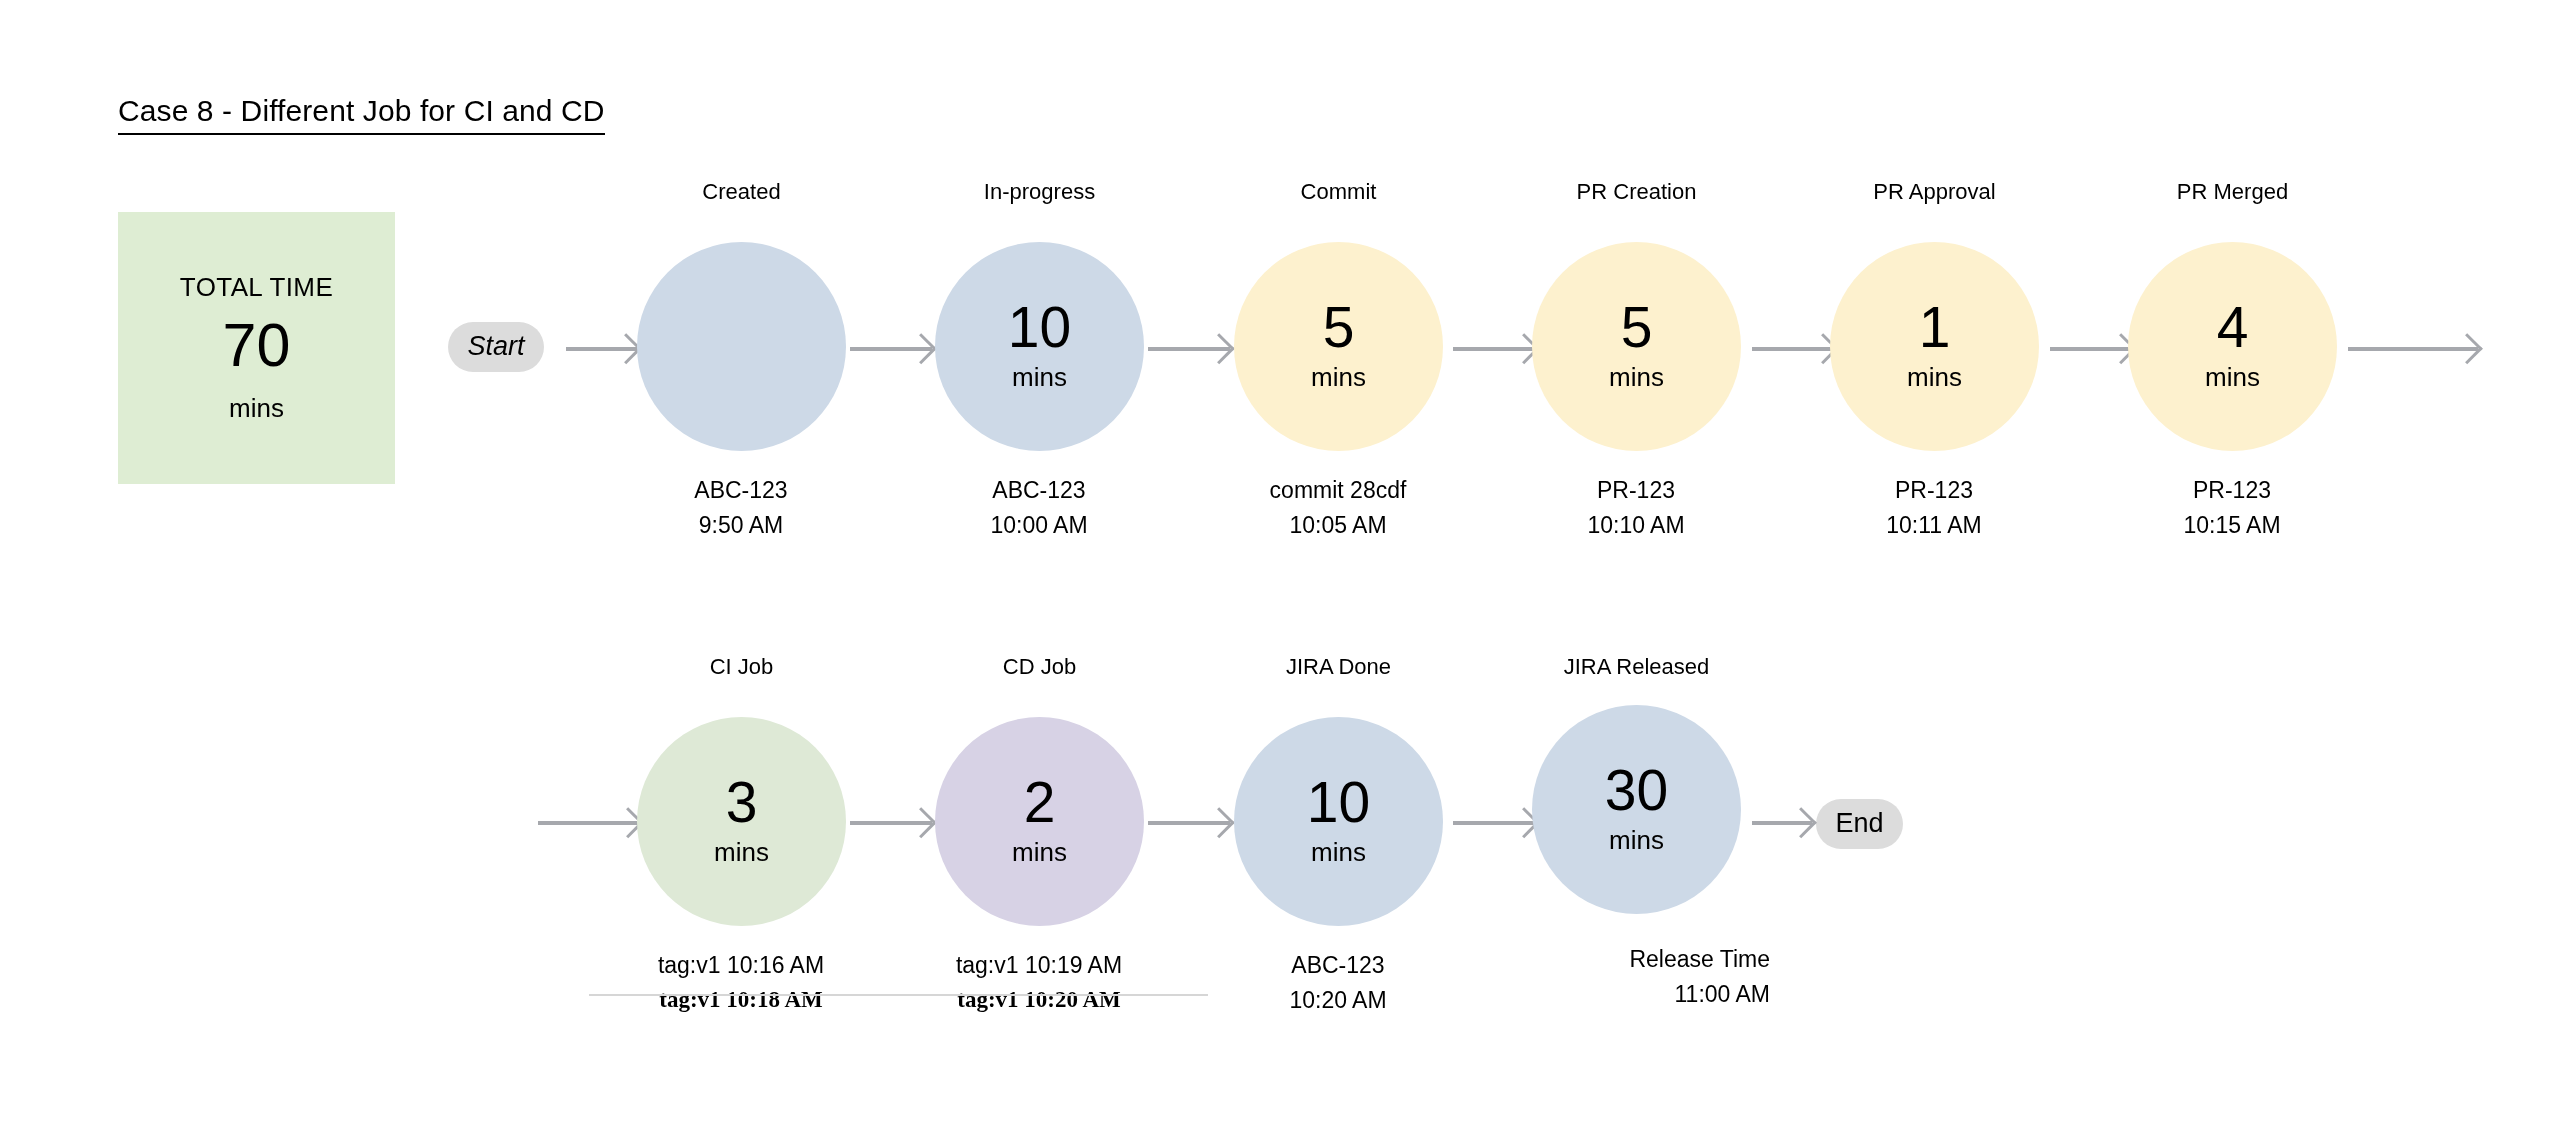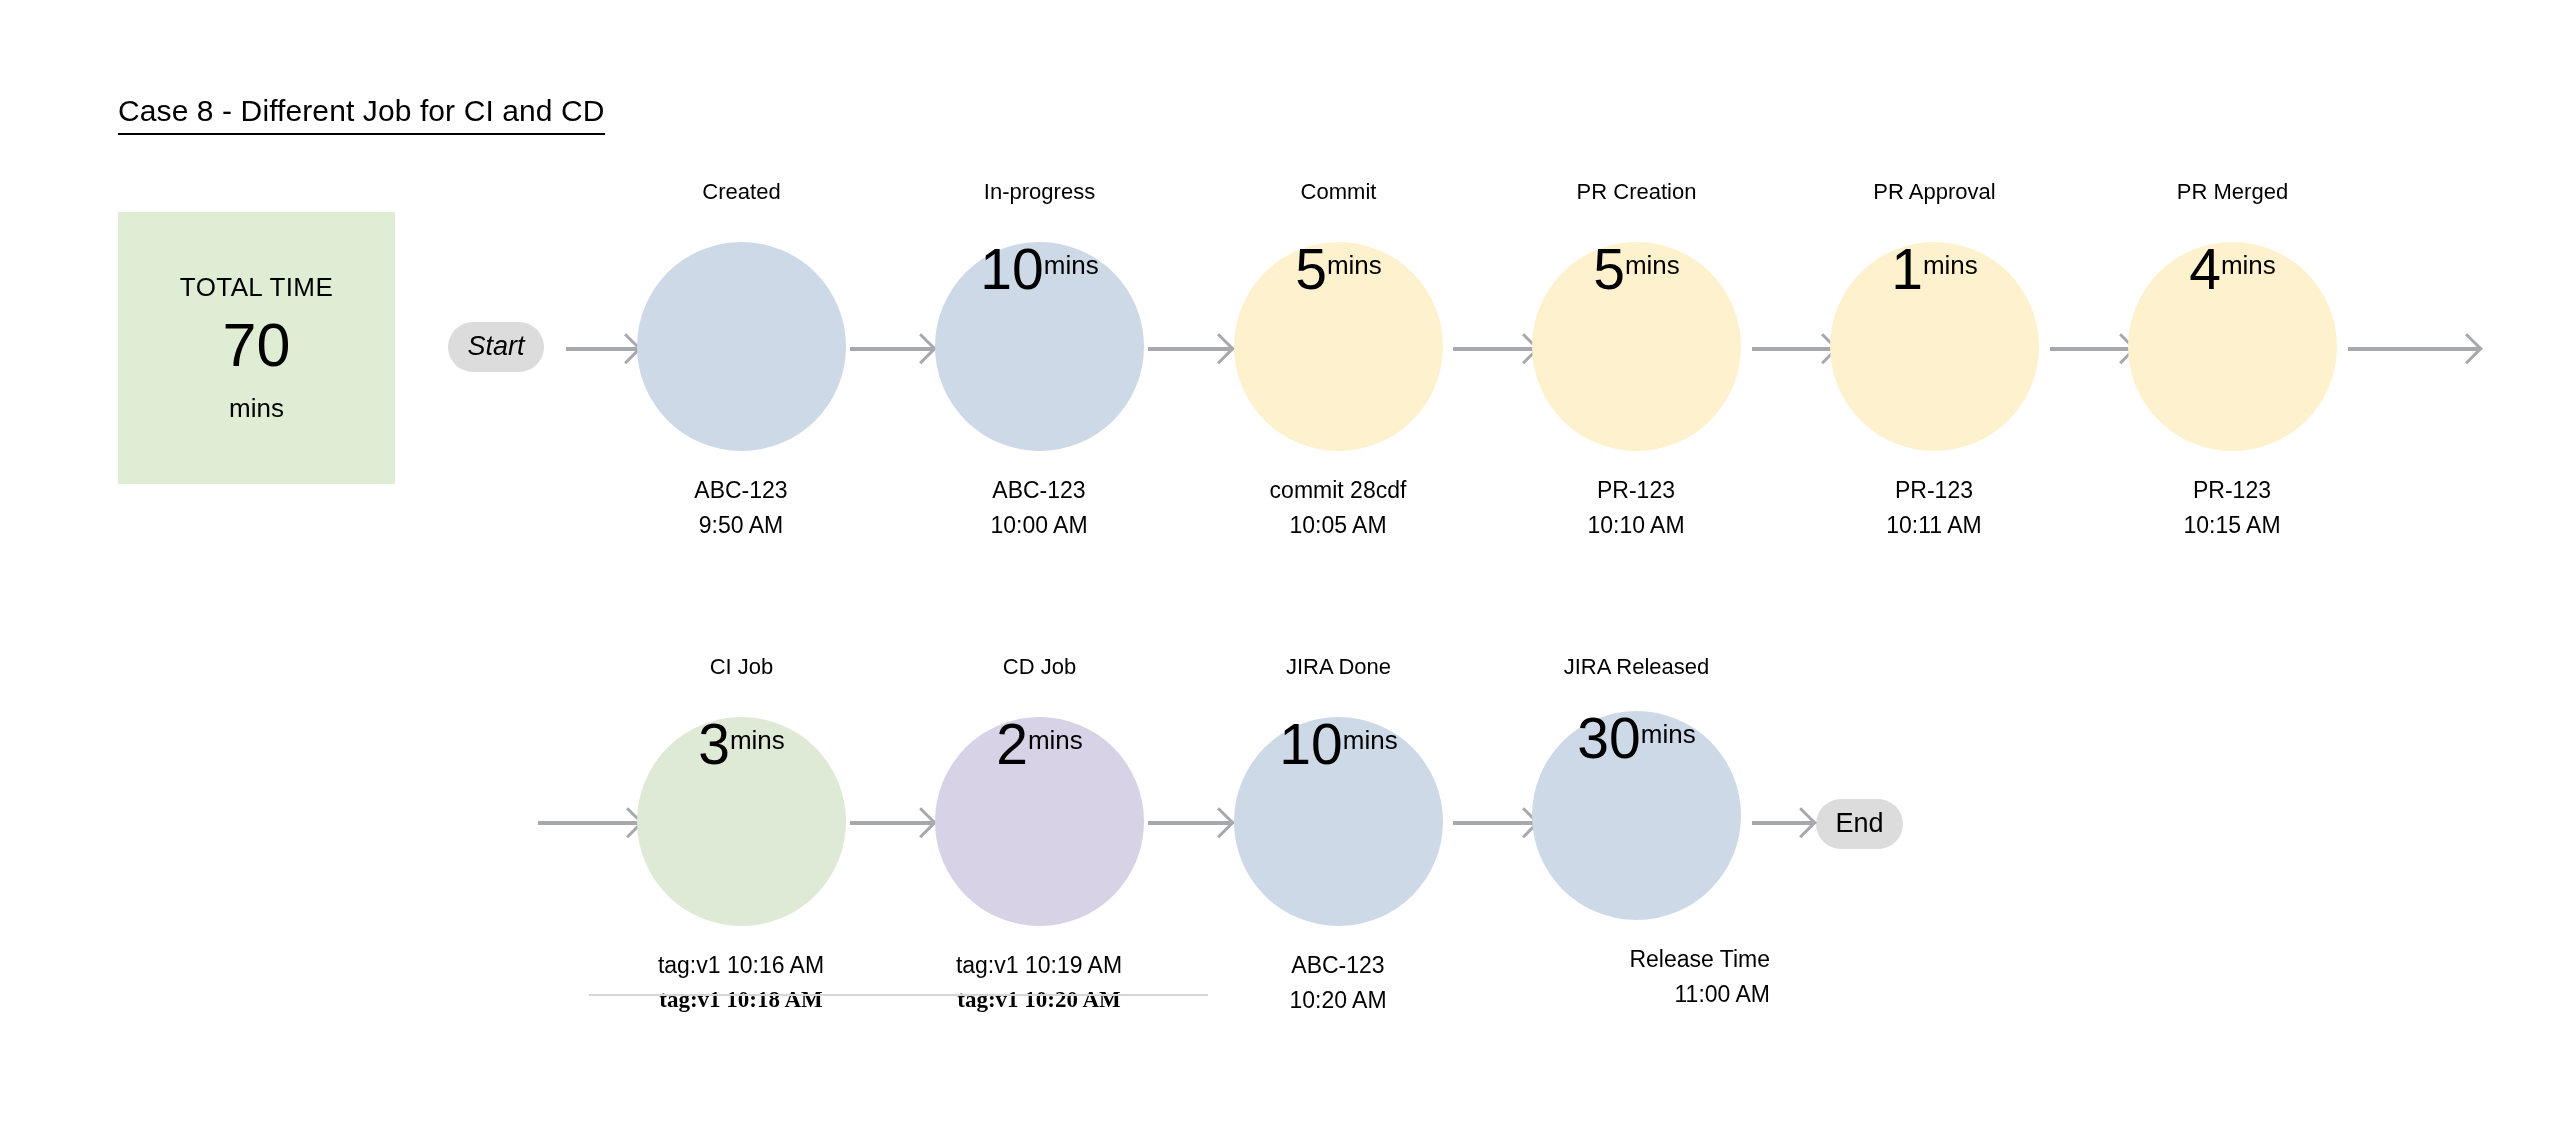--- a/index.html
+++ b/index.html
@@ -38,22 +38,22 @@
   
   .node{position:absolute;width:209px;text-align:center;}
   .node .node-title{
     font-size:22px;
     position:absolute;left:0;width:209px;
     white-space:nowrap;
   }
   .circle{
     position:absolute;
     width:209px;height:209px;border-radius:50%;
-    display:flex;flex-direction:row;
-    justify-content:center;
+    display:flex;flex-direction:column;
+    align-items:center;justify-content:center;
   }
   .circle .c-num{font-size:57px;line-height:.95;}
   .circle .c-unit{font-size:26px;margin-top:7.5px;}
 
   .sub{position:absolute;left:-30px;width:268px;text-align:center;font-size:23px;line-height:1.5;}
   .sub .sub-line{white-space:nowrap;}
   .sub .sub-line.bold{font-weight:bold;font-family:Liberation Serif, serif;}
 
   
   .c-blue{background:#cdd9e7;}
@@ -223,21 +223,21 @@
     <div class="c-unit">mins</div>
   </div>
   <div class="sub" style="top:294px;">
     <div class="sub-line">ABC-123</div>
     <div class="sub-line">10:20 AM</div>
   </div>
 </div>
 
 <div class="node" style="left:1532px;top:654px;">
   <div class="node-title">JIRA Released</div>
-  <div class="circle c-blue" style="top:57px;">
+  <div class="circle c-blue" style="top:51px;">
     <div class="c-num">30</div>
     <div class="c-unit">mins</div>
   </div>
   <div class="sub" style="top:288px;text-align:right;">
     <div class="sub-line">Release Time</div>
     <div class="sub-line">11:00 AM</div>
   </div>
 </div>
 
 <div id="tag-divider"></div>

